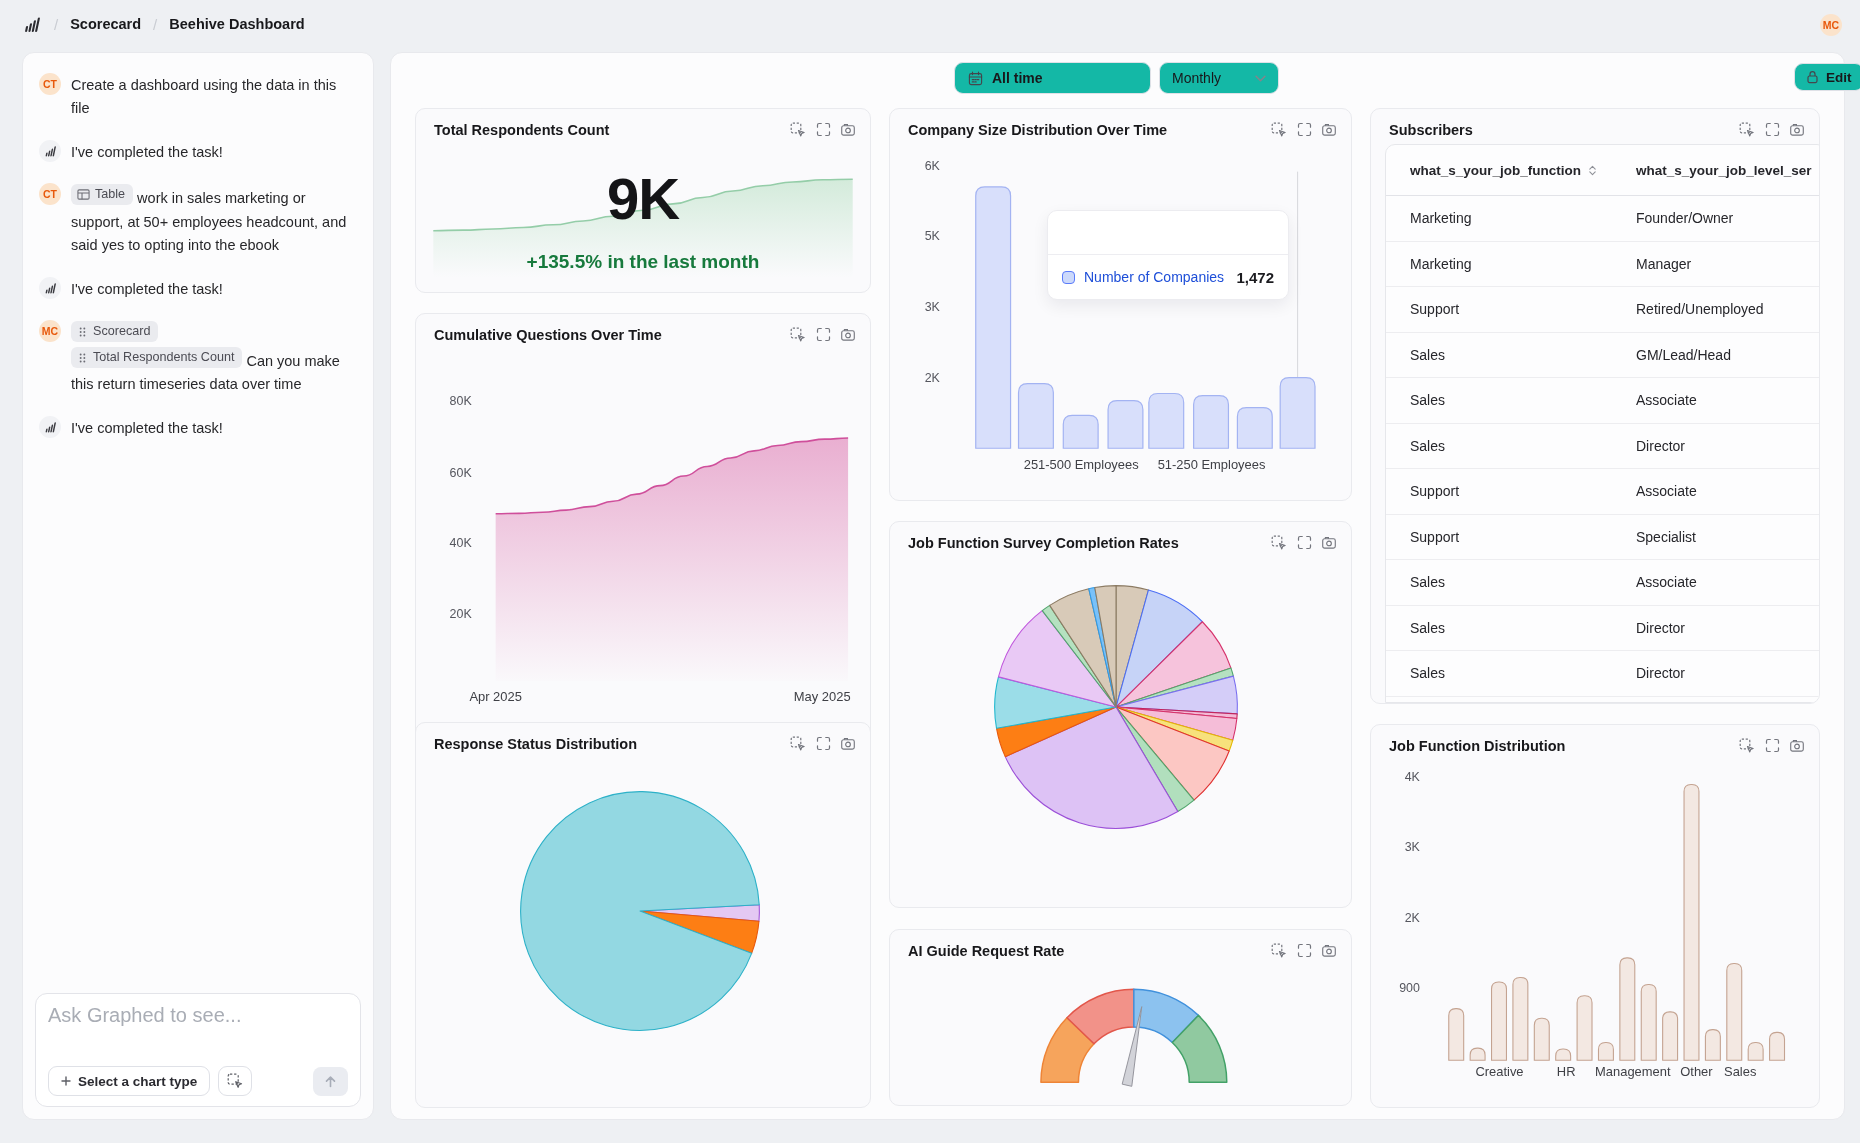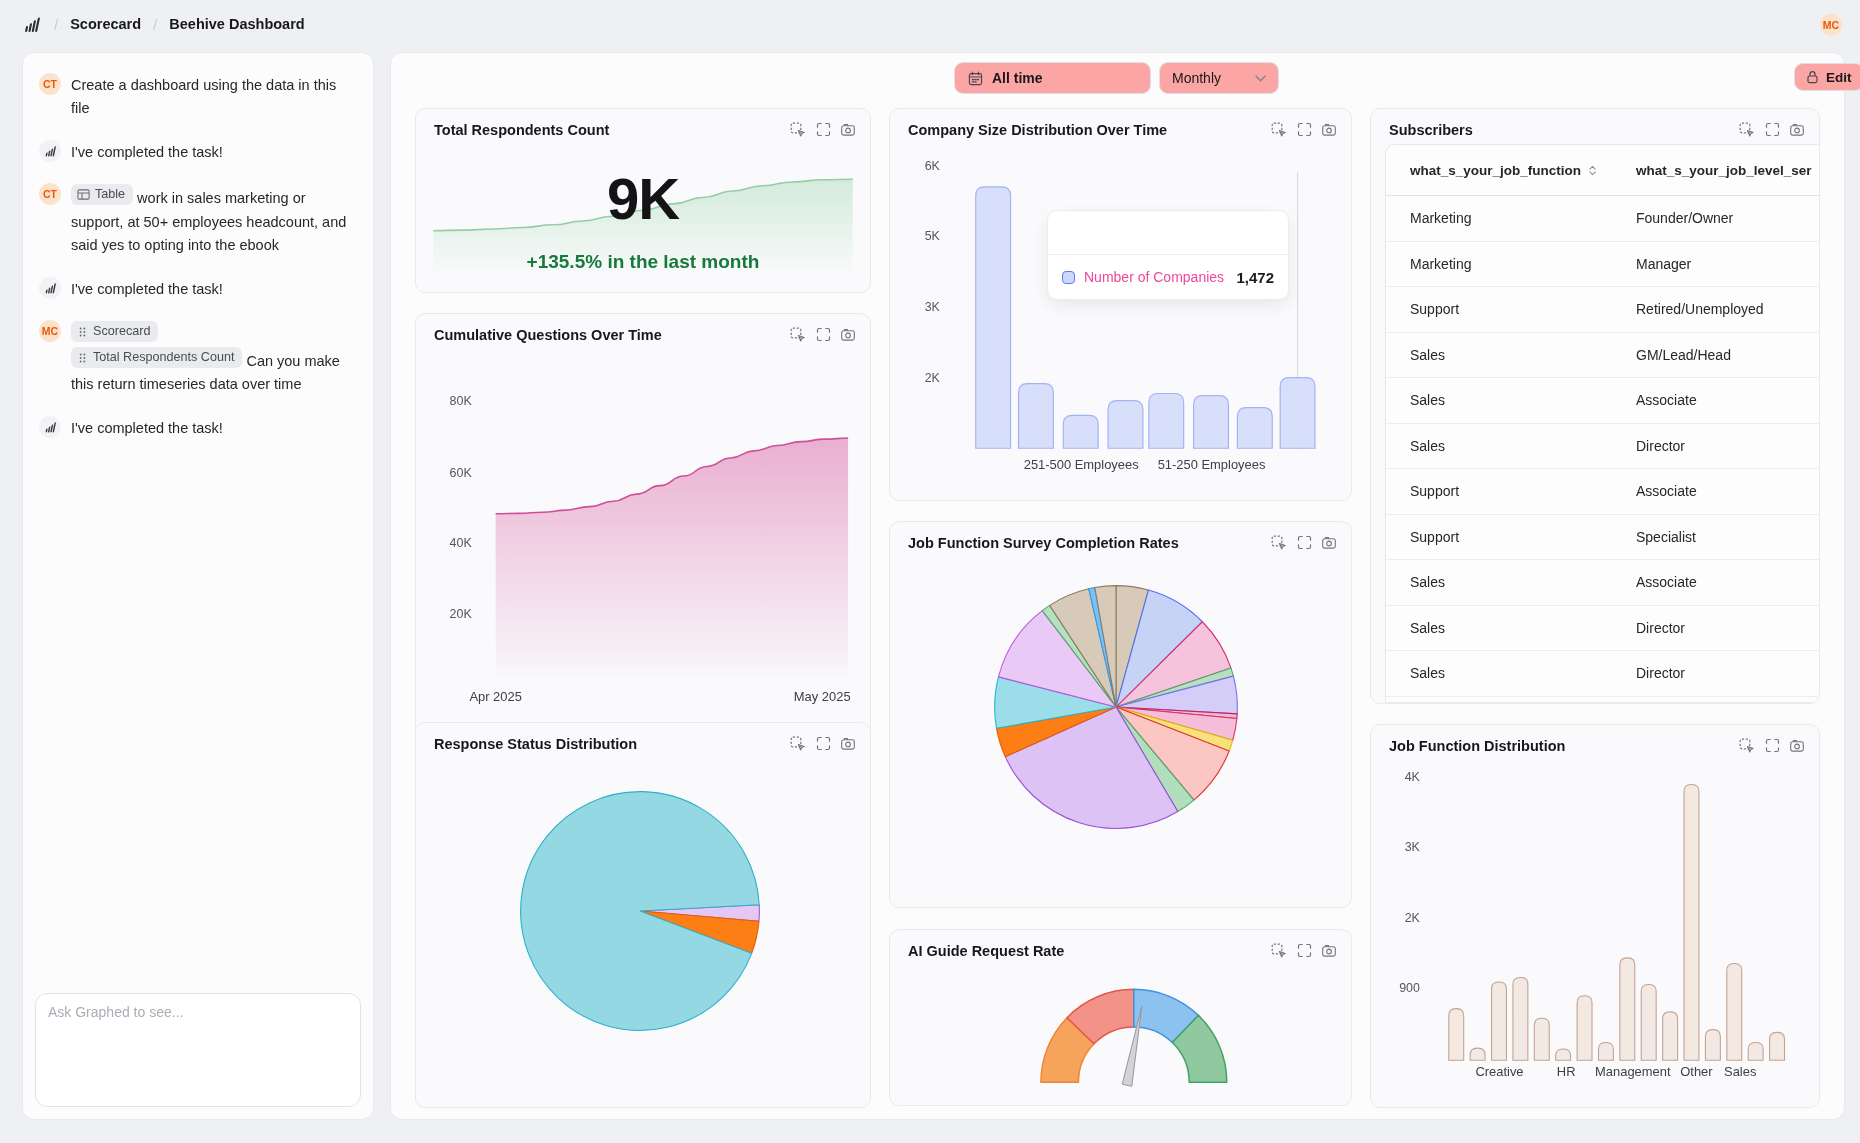--- a/index.html
+++ b/index.html
@@ -26,31 +26,31 @@
     align-items:center; justify-content:center; flex:0 0 22px; }
   .msg-body { font-size:14.5px; line-height:1.62; color:#27272a; padding-top:1px; max-width:282px; }
   .chip { display:inline-flex; align-items:center; gap:5px; background:#eaebef; border-radius:6px;
     padding:2px 8px 2px 6px; font-size:12.6px; font-weight:500; color:#4b4b53; vertical-align:2px;
     white-space:nowrap; line-height:1.35; margin-right:4px; }
   .chip svg { color:#6c6d75; }
   
   .composer { margin:12px; border:1px solid #e3e4e9; border-radius:12px; background:#ffffff;
     height:114px; padding:10px 12px; display:flex; flex-direction:column; }
   .composer textarea { border:none; outline:none; resize:none; flex:1; font-family:inherit;
-    font-size:14px; color:#3c3c42; background:transparent; }
+    font-size:20px; color:#3c3c42; background:transparent; }
   .composer textarea::placeholder { color:#a9adb5; }
   .composer-row { display:flex; align-items:center; gap:8px; }
   .btn { display:inline-flex; align-items:center; gap:7px; background:#fff; border:1px solid #dfe1e7;
     border-radius:9px; font-family:inherit; font-size:13.5px; font-weight:700; color:#2b2b31; cursor:pointer; }
   .chart-type-btn { height:30px; padding:0 12px; }
   .icon-btn { width:34px; height:30px; justify-content:center; padding:0; color:#5d5f66; }
   .send-btn { margin-left:auto; width:35px; height:29px; background:#eaecf1; border:none; border-radius:8px;
     display:flex; align-items:center; justify-content:center; color:#a8adb8; cursor:pointer; }
   
-  .ctrl { position:absolute; display:flex; align-items:center; background:#fca5a5; border:1px solid #dfe1e7;
+  .ctrl { position:absolute; display:flex; align-items:center; background:#14b8a6; border:1px solid #dfe1e7;
     border-radius:9px; font-size:14px; color:#18181b; cursor:pointer; }
   .time-btn { left:563px; top:9px; width:197px; height:32px; padding:0 13px; gap:9px; font-weight:600; }
   .gran-btn { left:768px; top:9px; width:120px; height:32px; padding:0 12px; gap:8px; font-weight:500; }
   .gran-btn .chev { margin-left:auto; color:#83858c; }
   .edit-btn { left:1355px; top:10px; height:28px; padding:0 11px; gap:7px; font-size:13.5px; font-weight:600;margin-left:48px; }
   .ctrl svg { color:#45464c; }
   
   .card { position:absolute; background:#fafafc; border:1px solid #e9eaee; border-radius:10px; overflow:hidden; }
   .card h3 { position:absolute; left:18px; top:13px; font-size:14.5px; font-weight:700; color:#18181b; z-index:3; }
   .card-actions { position:absolute; right:14px; top:13px; display:flex; gap:9px; z-index:3; }
@@ -62,21 +62,21 @@
   .big-value { position:absolute; left:0; right:0; top:56px; text-align:center; font-size:58px;
     font-weight:700; color:#141417; z-index:2; letter-spacing:-1px; }
   .delta { position:absolute; left:0; right:0; top:142px; text-align:center; font-size:19px;
     font-weight:700; color:#177a3d; z-index:2; }
   
   .tooltip { position:absolute; left:157px; top:101px; width:242px; height:90px; background:#fff;
     border:1px solid #ececf0; border-radius:10px; box-shadow:0 6px 16px rgba(20,20,40,.07); z-index:4; }
   .tooltip .tt-head { height:44px; border-bottom:1px solid #ededf1; }
   .tooltip .tt-row { display:flex; align-items:center; padding:0 14px; height:44px; gap:9px; }
   .tt-swatch { width:13px; height:13px; border-radius:4px; background:#ccd9fb; border:1.5px solid #5b7cfa; }
-  .tt-label { font-size:14px; color:#ec4899; }
+  .tt-label { font-size:14px; color:#1d4ed8; }
   .tt-value { margin-left:auto; font-size:15px; font-weight:700; color:#1b1b1f; }
   
   .tablebox { position:absolute; left:14px; top:35px; right:-8px; bottom:0; background:#fdfdfe;
     border:1px solid #e6e7eb; border-radius:10px 10px 0 0; overflow:hidden; }
   .trow { display:grid; grid-template-columns:226px 1fr; align-items:center; height:45.5px;
     border-bottom:1px solid #ededf0; font-size:14px; color:#26262b; padding:0 0 0 10px; }
   .trow > div { padding-left:14px; white-space:nowrap; }
   .thead { height:51px; font-size:13.5px; font-weight:700; border-bottom:1px solid #e2e3e8; }
   .thead .hcell { display:flex; align-items:center; gap:7px; cursor:pointer; }
   .thead svg { color:#8f9198; }
@@ -175,20 +175,39 @@
               <path d="M11 15V6.6"></path>
               <path d="M14 15V4"></path>
             </g>
           </svg>
         </div>
         <div class="msg-body">I've completed the task!</div>
       </div>
     </div>
   <div class="composer">
     <textarea placeholder="Ask Graphed to see..." style=""></textarea>
+    <div class="composer-row">
+      <button class="btn chart-type-btn">
+        <svg width="10" height="10" viewBox="0 0 10 10" fill="none" stroke="#5d5f66" stroke-width="1.4" stroke-linecap="round">
+            <path d="M5 1v8M1 5h8"></path>
+          </svg>
+        <span>Select a chart type</span>
+      </button>
+      <button class="btn icon-btn">
+        <svg width="16" height="16" viewBox="0 0 16 16" fill="none" stroke="currentColor" stroke-width="1.2">
+          <rect x="1.2" y="1.2" width="10" height="10" rx="1.8" stroke-dasharray="2.3 1.8"></rect>
+          <path d="M8.7 8.7l5.8 2.1-2.5.9-.9 2.6z" stroke-linejoin="round"></path>
+        </svg>
+      </button>
+      <button class="send-btn">
+        <svg width="13" height="13" viewBox="0 0 12 12" fill="none" stroke="currentColor" stroke-width="1.5" stroke-linecap="round" stroke-linejoin="round">
+            <path d="M6 10.5V2M2.3 5.7L6 2l3.7 3.7"></path>
+          </svg>
+      </button>
+    </div>
   </div>
 </aside>
 
 <main class="panel">
   <button class="ctrl time-btn">
     <svg width="15" height="15" viewBox="0 0 16 16" fill="none" stroke="currentColor" stroke-width="1.2" stroke-linecap="round">
       <rect x="1.5" y="2.8" width="13" height="11.7" rx="2"></rect>
         <path d="M1.5 6.4h13M4.8 1.2v2.6M11.2 1.2v2.6"></path>
       <path d="M4.6 9.2h1.4M7.3 9.2h1.4M10 9.2h1.4M4.6 11.7h1.4M7.3 11.7h1.4" stroke-width="1.3"></path>
     </svg>

